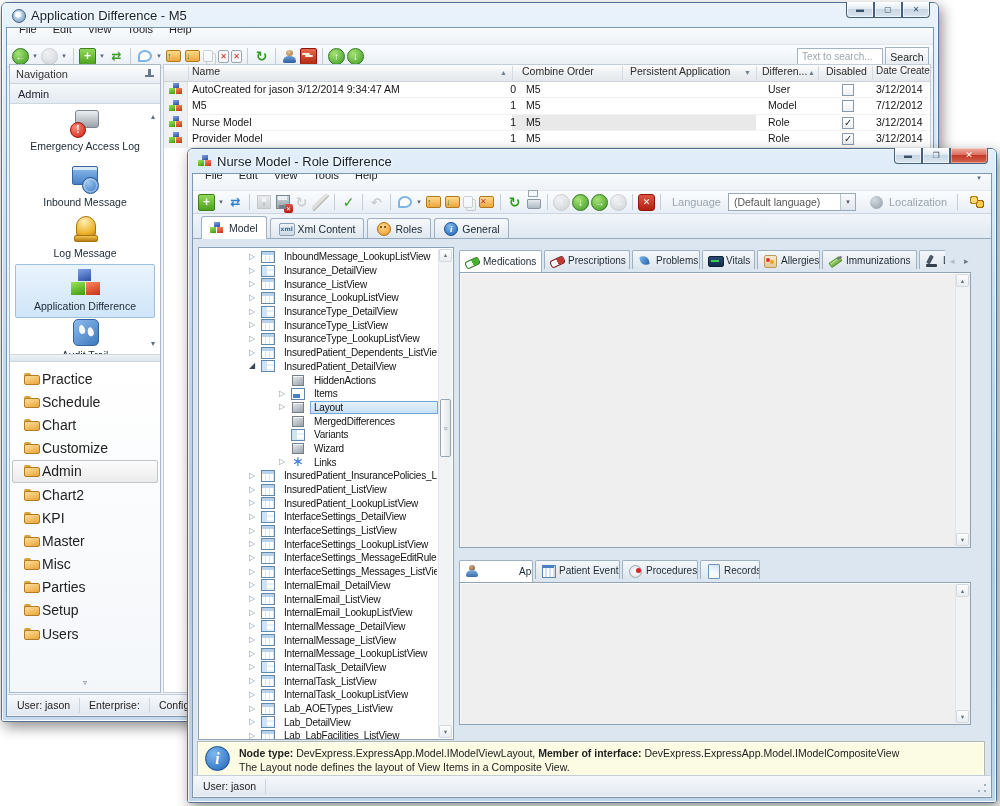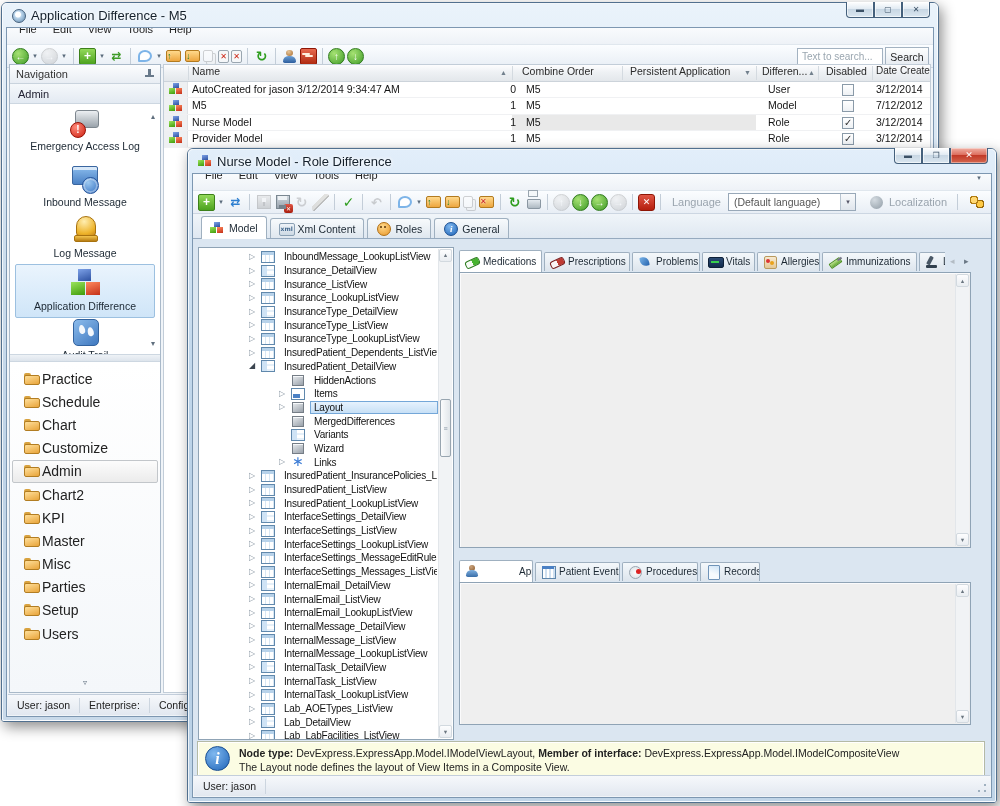--- a/index.html
+++ b/index.html
@@ -170,21 +170,21 @@
 
   
   .vsb{position:absolute;top:1px;bottom:1px;right:1px;width:14px;background:#f1f3f5;border-left:1px solid #e2e6ea;font-size:7px;color:#55606a}
   .vsb .sup,.vsb .sdn{position:absolute;left:0;right:0;height:13px;display:flex;align-items:center;justify-content:center;background:linear-gradient(#fdfdfe,#e9edf1);border:1px solid #d2d9df;border-radius:2px;color:#6b7680}
   .vsb .sup{top:0}.vsb .sdn{bottom:0}
   .vsb .sup::after{content:"▲";transform:scale(.8)}.vsb .sdn::after{content:"▼";transform:scale(.8)}
   .vsb .thumb{position:absolute;left:1px;right:1px;border:1px solid #98a5b0;border-radius:2px;background:linear-gradient(90deg,#fbfcfd,#e1e6ea);display:flex;align-items:center;justify-content:center;color:#8a98a5;font-size:7px}
   .vsb .thumb::after{content:"≡"}
 
   
-  .rtabs{position:absolute;display:flex;align-items:center;overflow:hidden;height:22px}
+  .rtabs{position:absolute;display:flex;align-items:flex-start;overflow:hidden;height:22px}
   .rtab{height:19px;display:flex;align-items:center;gap:4px;padding:0 5px;border:1px solid #9fb0c0;border-bottom:none;border-radius:2px 2px 0 0;background:linear-gradient(#f4f8fb,#dde5ed);margin-right:2px;font-size:10px;color:#1c2833;flex:none;white-space:nowrap;overflow:hidden;position:relative}
   .rtab.active{height:22px;background:#fff;z-index:2}
   .tabscroll{position:absolute;font-size:9px;color:#6a7885}
   .tabscroll.dim{color:#b3bcc4}
   .panel{position:absolute;background:#efefef;border:1px solid #8fa3b5;box-shadow:inset 1px 1px 0 #fbfbfc}
   .pi{width:14px;height:13px;position:relative;flex:none}
   .pi-model{background:
      linear-gradient(160deg,#7ea2e8,#2c50a0) 4px 0/6px 5px no-repeat,
      linear-gradient(160deg,#9be35c,#3f9b0a) 0 5px/6px 6px no-repeat,
      linear-gradient(160deg,#ff8a5e,#c43018) 7px 5px/6px 6px no-repeat}

